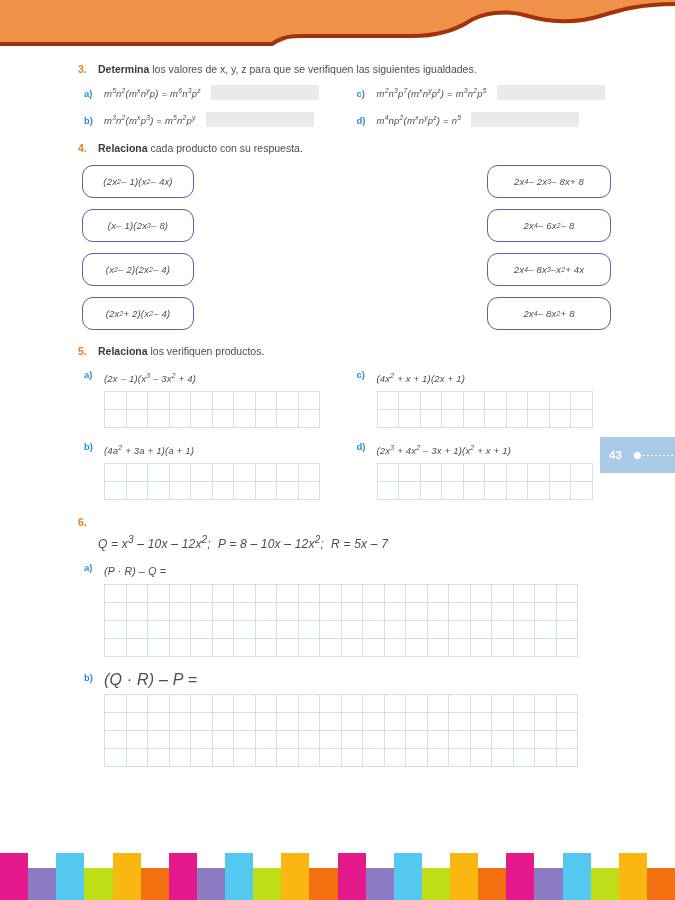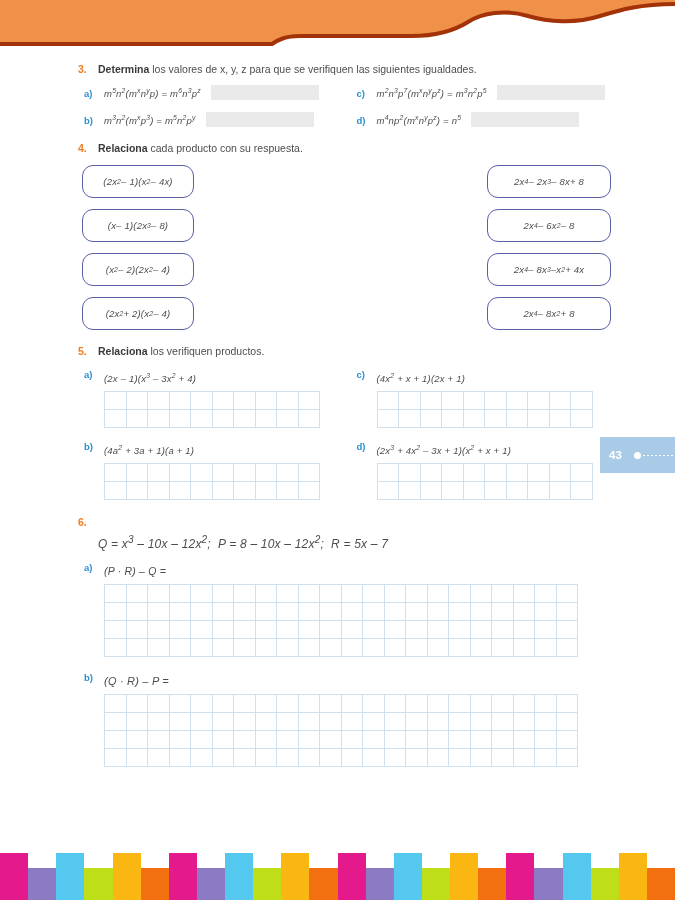--- a/index.html
+++ b/index.html
@@ -448,21 +448,21 @@
               </tbody>
             </table>
         </span>
       </div>
     </div>
 
     <div class="subs" style="margin-top:14px;">
       <div class="sub-row">
         <span class="sub-let">b)</span>
         <span class="sub-body">
-          <span class="expr" style="font-size:11px;">(<i>Q</i> · <i>R</i>) – <i>P</i> =</span>
+          <span class="expr" style="font-size:16px;">(<i>Q</i> · <i>R</i>) – <i>P</i> =</span>
           <table class="grid wide">
               <tbody>
                 <tr>
                   <td></td>
                   <td></td>
                   <td></td>
                   <td></td>
                   <td></td>
                   <td></td>
                   <td></td>

